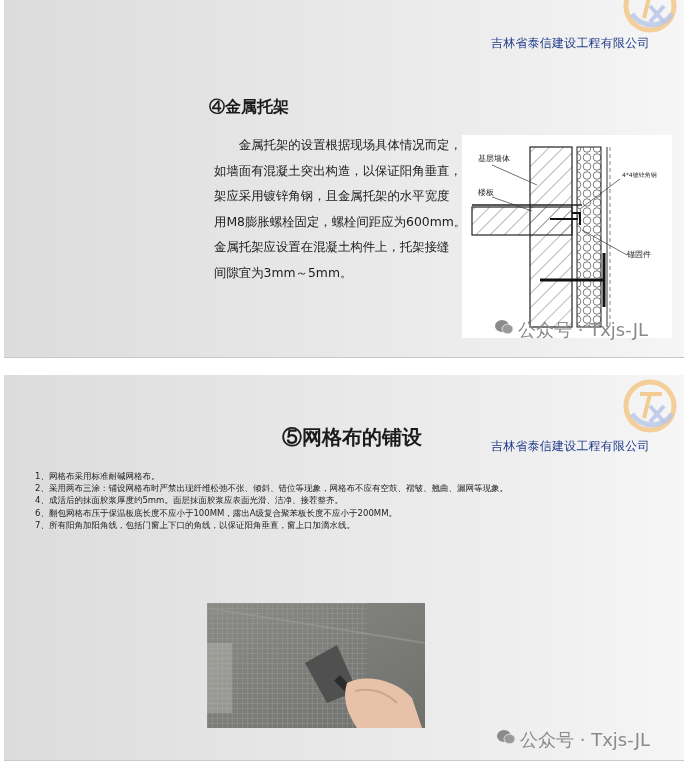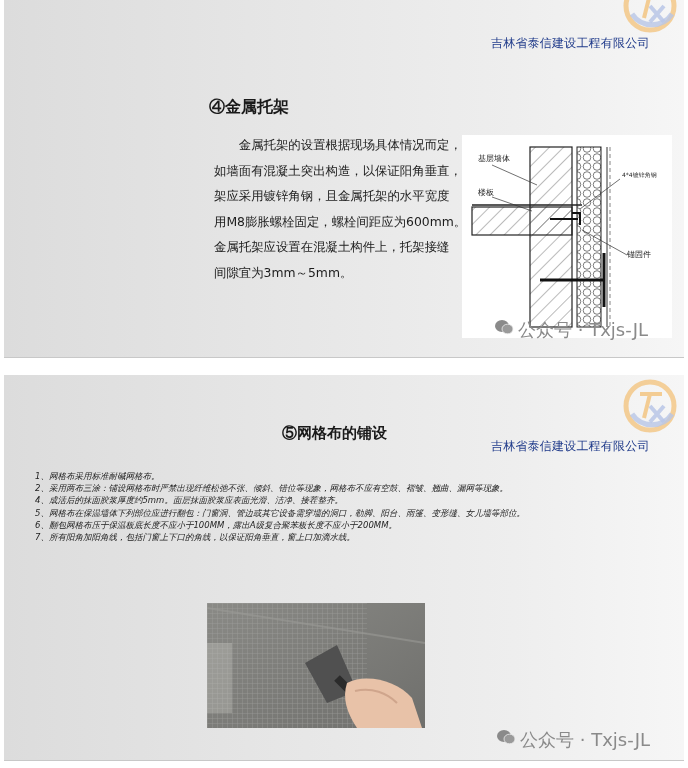--- a/index.html
+++ b/index.html
@@ -10,21 +10,21 @@
            border-bottom:1px solid #c8c8c8; overflow:hidden; }
   #slide1 { top:0; height:357px; }
   #slide2 { top:375px; height:385px; }
   .logo { position:absolute; width:56px; height:56px; }
   .company { position:absolute; font-size:12px; color:#1f3a8a; white-space:nowrap; letter-spacing:0.2px; }
   .title { position:absolute; font-family:"DejaVu Serif","Liberation Serif",serif; font-weight:bold; color:#1a1a1a;margin-left:8px; }
   .body1 { position:absolute; left:210px; top:132px; width:270px; font-size:12.4px; line-height:25.6px; color:#1c1c1c; }
   .body1 p { margin:0; }
   .diagram { position:absolute; left:458px; top:135px; width:210px; height:203px; background:#ffffff; }
   .watermark { position:absolute; font-size:18px; color:#8a8a8a; white-space:nowrap; display:flex; align-items:flex-start; gap:4px; }
-  .list { position:absolute; left:35px; top:470px; font-size:8.5px; line-height:12.2px; color:#222; margin:0; padding:0; list-style:none;font-style:italic; }
+  .list { position:absolute; left:35px; top:470px; font-size:8.5px; line-height:12.2px; color:#222; margin:0; padding:0; list-style:none; }
   .list li { white-space:nowrap; }
   .photo { position:absolute; left:207px; top:603px; width:218px; height:125px; background:#7c7c7a; overflow:hidden; }
 </style>
 </head>
 <body>
 
 <div id="slide1" class="slide">
 
   <svg class="logo" style="left:618px; top:-22px;" viewBox="0 0 56 56">
     <circle cx="28" cy="28" r="24" fill="none" stroke="#f3c27a" stroke-width="5" opacity="0.75"></circle>
@@ -97,29 +97,28 @@
 
 <div id="slide2" class="slide" style="top:375px;"></div>
 
 <svg class="logo" style="left:622px; top:378px;" viewBox="0 0 56 56">
   <circle cx="28" cy="28" r="24" fill="none" stroke="#f3c27a" stroke-width="5" opacity="0.75"></circle>
   <path d="M10 36 A24 24 0 0 0 50 36" fill="none" stroke="#b8c6e6" stroke-width="5" opacity="0.8"></path>
   <path d="M18 16 H40 M28 16 L22 40" stroke="#f3c27a" stroke-width="4" fill="none" opacity="0.8"></path>
   <path d="M28 28 L42 44 M42 28 L28 44" stroke="#b8c6e6" stroke-width="4" fill="none" opacity="0.85"></path>
 </svg>
 
-<div class="title" style="left:274px; top:424px; font-size:15px;">⑤网格布的铺设</div>
+<div class="title" style="left:274px; top:424px; font-size:20px;">⑤网格布的铺设</div>
 
 <div class="company" style="left:491px; top:438px;">吉林省泰信建设工程有限公司</div>
 
 <ul class="list">
   <li>1、网格布采用标准耐碱网格布。</li>
   <li>2、采用两布三涂：铺设网格布时严禁出现纤维松弛不张、倾斜、错位等现象，网格布不应有空鼓、褶皱、翘曲、漏网等现象。</li>
   <li>4、成活后的抹面胶浆厚度约5mm。面层抹面胶浆应表面光滑、洁净、接茬整齐。</li>
-  <li>5、网格布在保温墙体下列部位应进行翻包：门窗洞、管边或其它设备需穿墙的洞口，勒脚、阳台、雨篷、变形缝、女儿墙等部位。</li>
   <li>6、翻包网格布压于保温板底长度不应小于100MM，露出A级复合聚苯板长度不应小于200MM。</li>
   <li>7、所有阳角加阳角线，包括门窗上下口的角线，以保证阳角垂直，窗上口加滴水线。</li>
 </ul>
 
 <div class="photo" title="网格布抹灰施工照片">
   <svg width="218" height="125" viewBox="0 0 218 125">
     <defs>
       <pattern id="mesh" width="5" height="5" patternUnits="userSpaceOnUse">
         <path d="M0 0 H5 M0 0 V5" stroke="#a8a8a4" stroke-width="0.8" fill="none"></path>
       </pattern>

